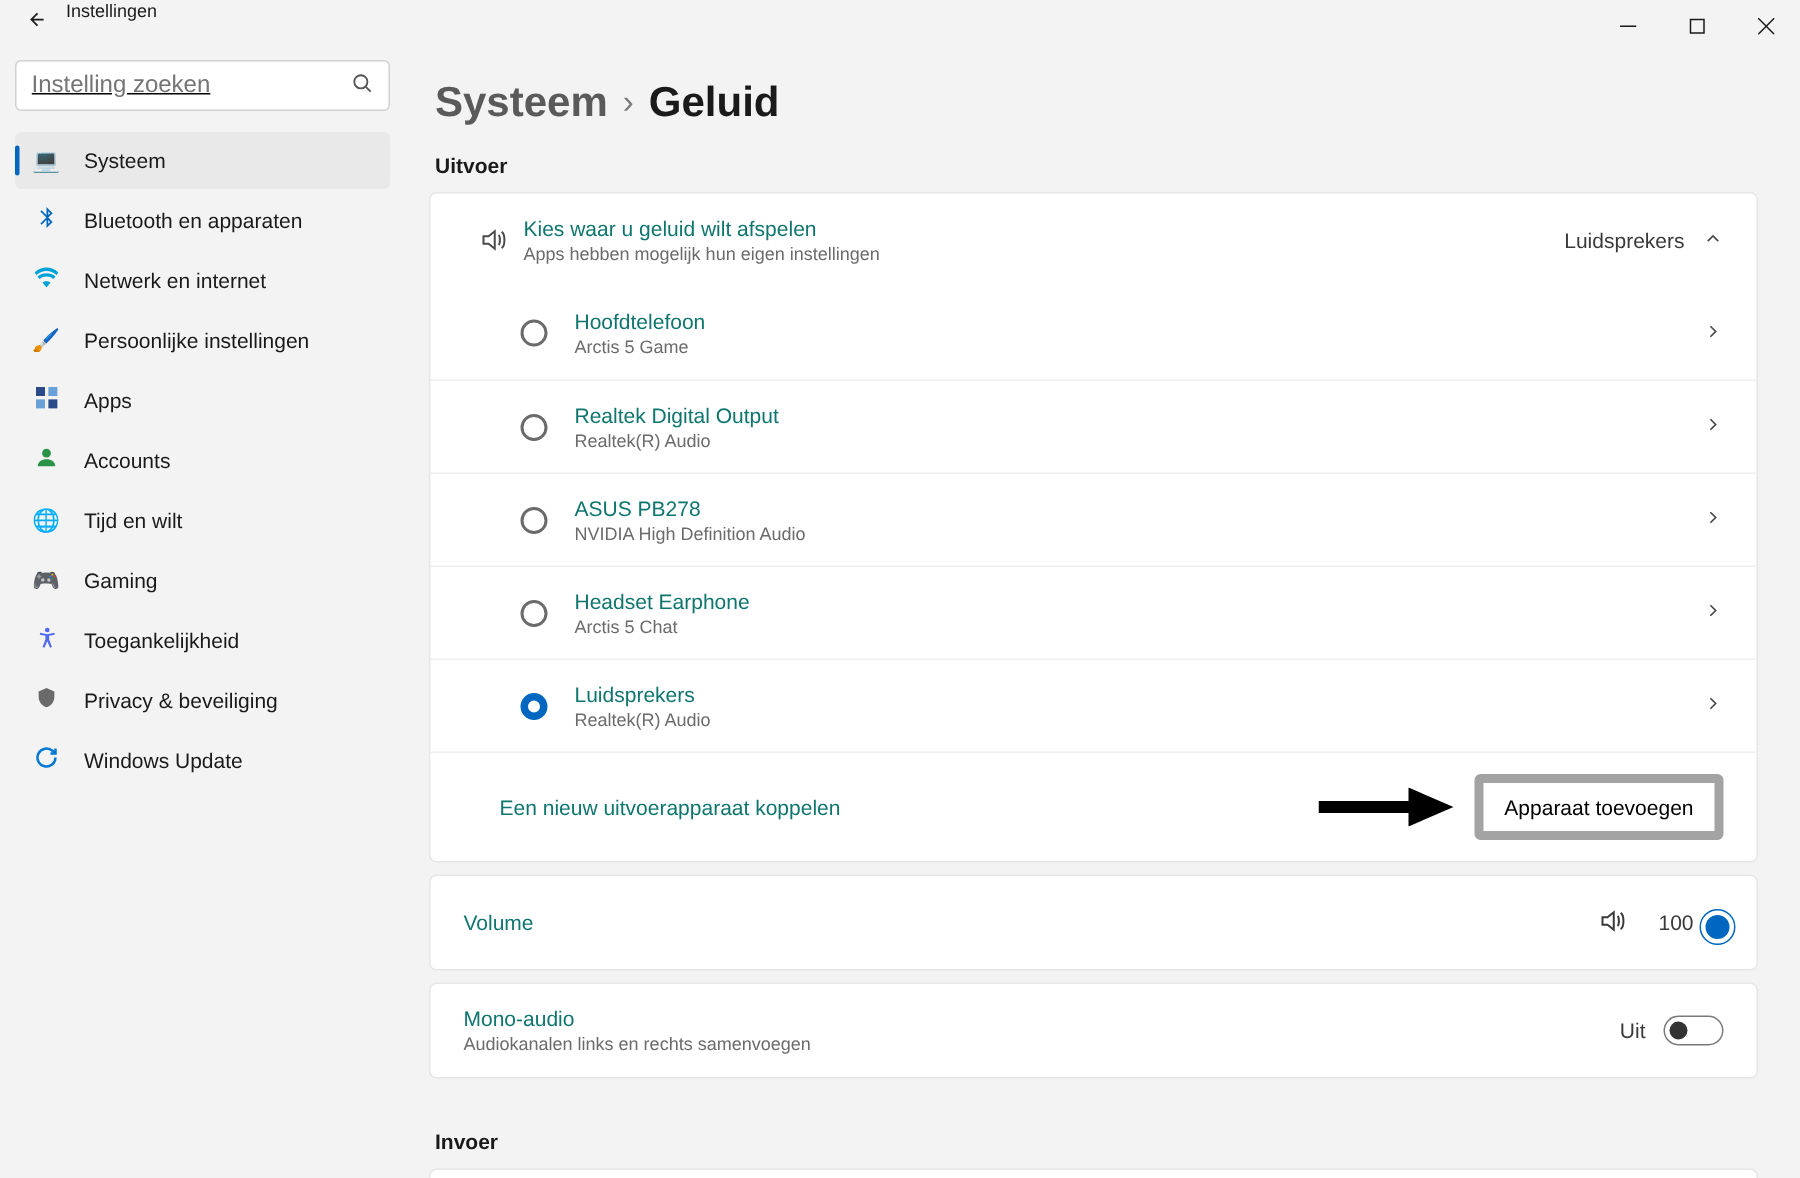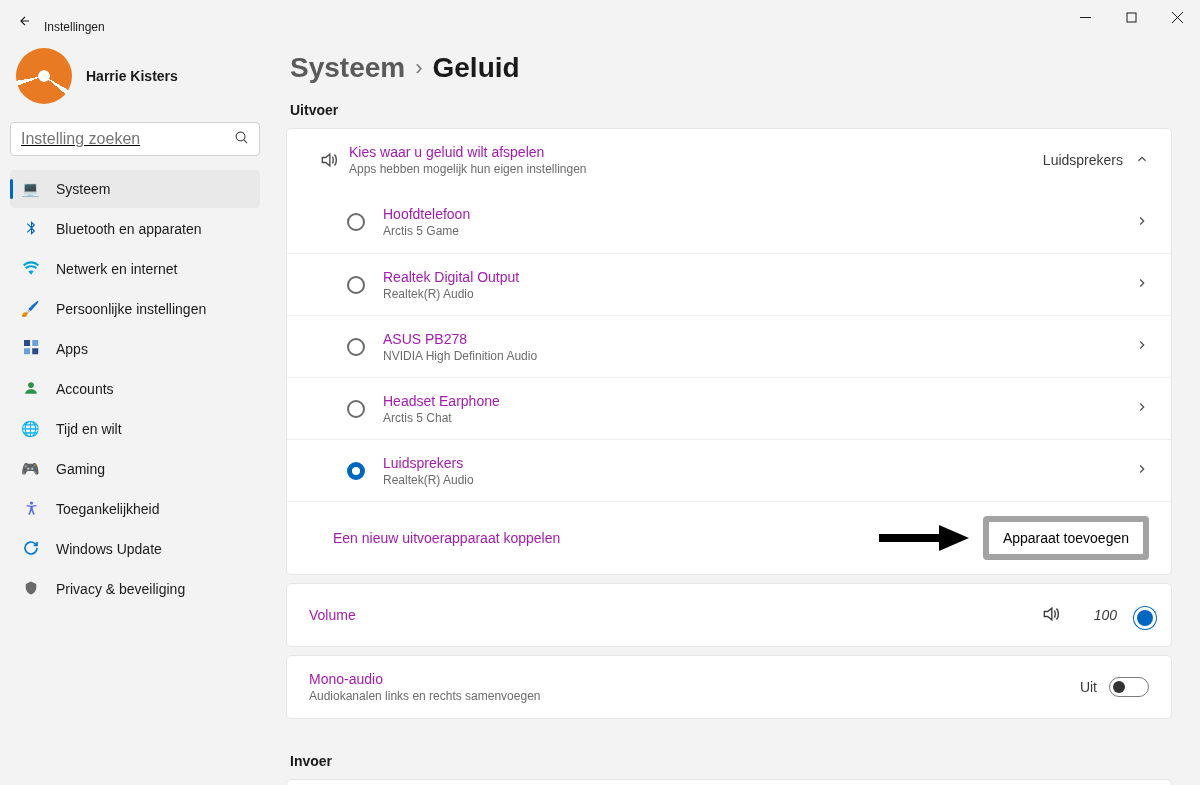--- a/index.html
+++ b/index.html
@@ -9,21 +9,21 @@
     width: 1200px;
     height: 785px;
     overflow: hidden;
     color: #1a1a1a;
     font-size: 14px;
   }
   
   .titlebar {
     height: 34px;
     display: flex;
-    align-items: flex-end;
+    align-items: flex-start;
     padding-left: 12px;
   }
   .titlebar .back {
     width: 26px; height: 26px; display:flex;align-items:center;justify-content:center;
     color:#1a1a1a; cursor:pointer;
   }
   .titlebar .title { margin-left: 6px; font-size: 12px; }
   .win-controls { margin-left:auto; display:flex; }
   .win-controls .wc {
     width: 46px; height: 34px; display:flex; align-items:center; justify-content:center;
@@ -85,21 +85,21 @@
   .card {
     background:#fff; border:1px solid #e6e6e6; border-radius:5px; margin-bottom:8px;
   }
   .row {
     display:flex; align-items:center; padding: 14px 22px; min-height:62px;
     border-top:1px solid #eee;
   }
   .row:first-child { border-top:none; }
   .row .lead-icon { width:40px; display:flex; justify-content:center; color:#4a4a4a; }
   .row .texts { flex:1; }
-  .row .t1 { font-size:14px; color:#a21caf; }
+  .row .t1 { font-size:14px; color:#0f766e; }
   .row .t2 { font-size:12px; color:#6b6b6b; margin-top:2px; }
   .row .trail { display:flex; align-items:center; gap:12px; color:#3a3a3a; font-size:14px; }
   .chev { color:#4a4a4a; }
 
   .dev-list .row { padding-left: 60px; }
   .dev-list .radio {
     width:18px; height:18px; border:2px solid #6b6b6b; border-radius:50%;
     margin-right:18px; flex-shrink:0;
   }
   .dev-list .radio.sel { border:5px solid #0067c0; }
@@ -160,24 +160,20 @@
           <line x1="0" y1="0" x2="11" y2="11" stroke-width="1"></line>
           <line x1="11" y1="0" x2="0" y2="11" stroke-width="1"></line>
         </svg>
       </div>
   </div>
 </div>
 
 <div class="wrap">
 
   <div class="sidebar">
-    <div class="profile">
-      <div class="avatar"></div>
-      <div class="name">Harrie Kisters</div>
-    </div>
     <div class="search">
       <input placeholder="Instelling zoeken" style="">
       <span class="sicon">
         <svg width="15" height="15" viewBox="0 0 24 24" fill="none" stroke="currentColor" stroke-width="2">
             <circle cx="10.5" cy="10.5" r="7"></circle>
             <line x1="21" y1="21" x2="15.8" y2="15.8"></line>
           </svg>
       </span>
     </div>
     <div class="nav">
@@ -236,35 +232,35 @@
       <div class="nav-item">
         <span class="nicon i-purple">
           <svg width="15" height="16" viewBox="0 0 24 24" fill="#4f6bed">
               <circle cx="12" cy="4" r="2.5"></circle>
               <path d="M20 9l-6 1v4l3 8-2 1-3-7-3 7-2-1 3-8v-4L4 9l.5-2L12 8.5 19.5 7 20 9z"></path>
             </svg>
         </span>
         <span>Toegankelijkheid</span>
       </div>
       <div class="nav-item">
+        <span class="nicon i-gray">
+          <svg width="14" height="16" viewBox="0 0 24 24" fill="#6a6a6a">
+              <path d="M12 1L3 5v6c0 5.5 3.8 10.7 9 12 5.2-1.3 9-6.5 9-12V5l-9-4z"></path>
+            </svg>
+        </span>
+        <span>Privacy &amp; beveiliging</span>
+      </div>
+      <div class="nav-item">
         <span class="nicon i-w">
           <svg width="16" height="16" viewBox="0 0 24 24" fill="none" stroke="#0078d4" stroke-width="2.5">
               <path d="M21 12a9 9 0 11-3-6.7L21 8"></path>
               <path d="M21 3v5h-5" fill="none"></path>
             </svg>
         </span>
         <span>Windows Update</span>
-      </div>
-      <div class="nav-item">
-        <span class="nicon i-gray">
-          <svg width="14" height="16" viewBox="0 0 24 24" fill="#6a6a6a">
-              <path d="M12 1L3 5v6c0 5.5 3.8 10.7 9 12 5.2-1.3 9-6.5 9-12V5l-9-4z"></path>
-            </svg>
-        </span>
-        <span>Privacy &amp; beveiliging</span>
       </div>
     </div>
   </div>
 
   <div class="main">
     <div class="breadcrumb">
       <span class="bc1">Systeem</span>
       <span class="sep">›</span>
       <span>Geluid</span>
     </div>
@@ -365,21 +361,21 @@
           </svg>
         <button class="btn">Apparaat toevoegen</button>
       </div>
     </div>
 
     <div class="card">
       <div class="row">
         <div class="texts">
             <div class="t1">Volume</div>
           </div>
-        <div class="trail" style="gap:22px;font-style:italic;">
+        <div class="trail" style="gap:10px;">
           <span><svg width="20" height="20" viewBox="0 0 24 24" fill="none" stroke="#3a3a3a" stroke-width="1.6">
                 <path d="M4 9v6h4l5 4V5L8 9H4z"></path>
                 <path d="M16 8c1.5 1 1.5 7 0 8"></path>
                 <path d="M18.5 5.5c3 2 3 11 0 13"></path>
               </svg></span>
           <span class="vol-num">100</span>
           <div class="slider"></div>
         </div>
       </div>
     </div>

